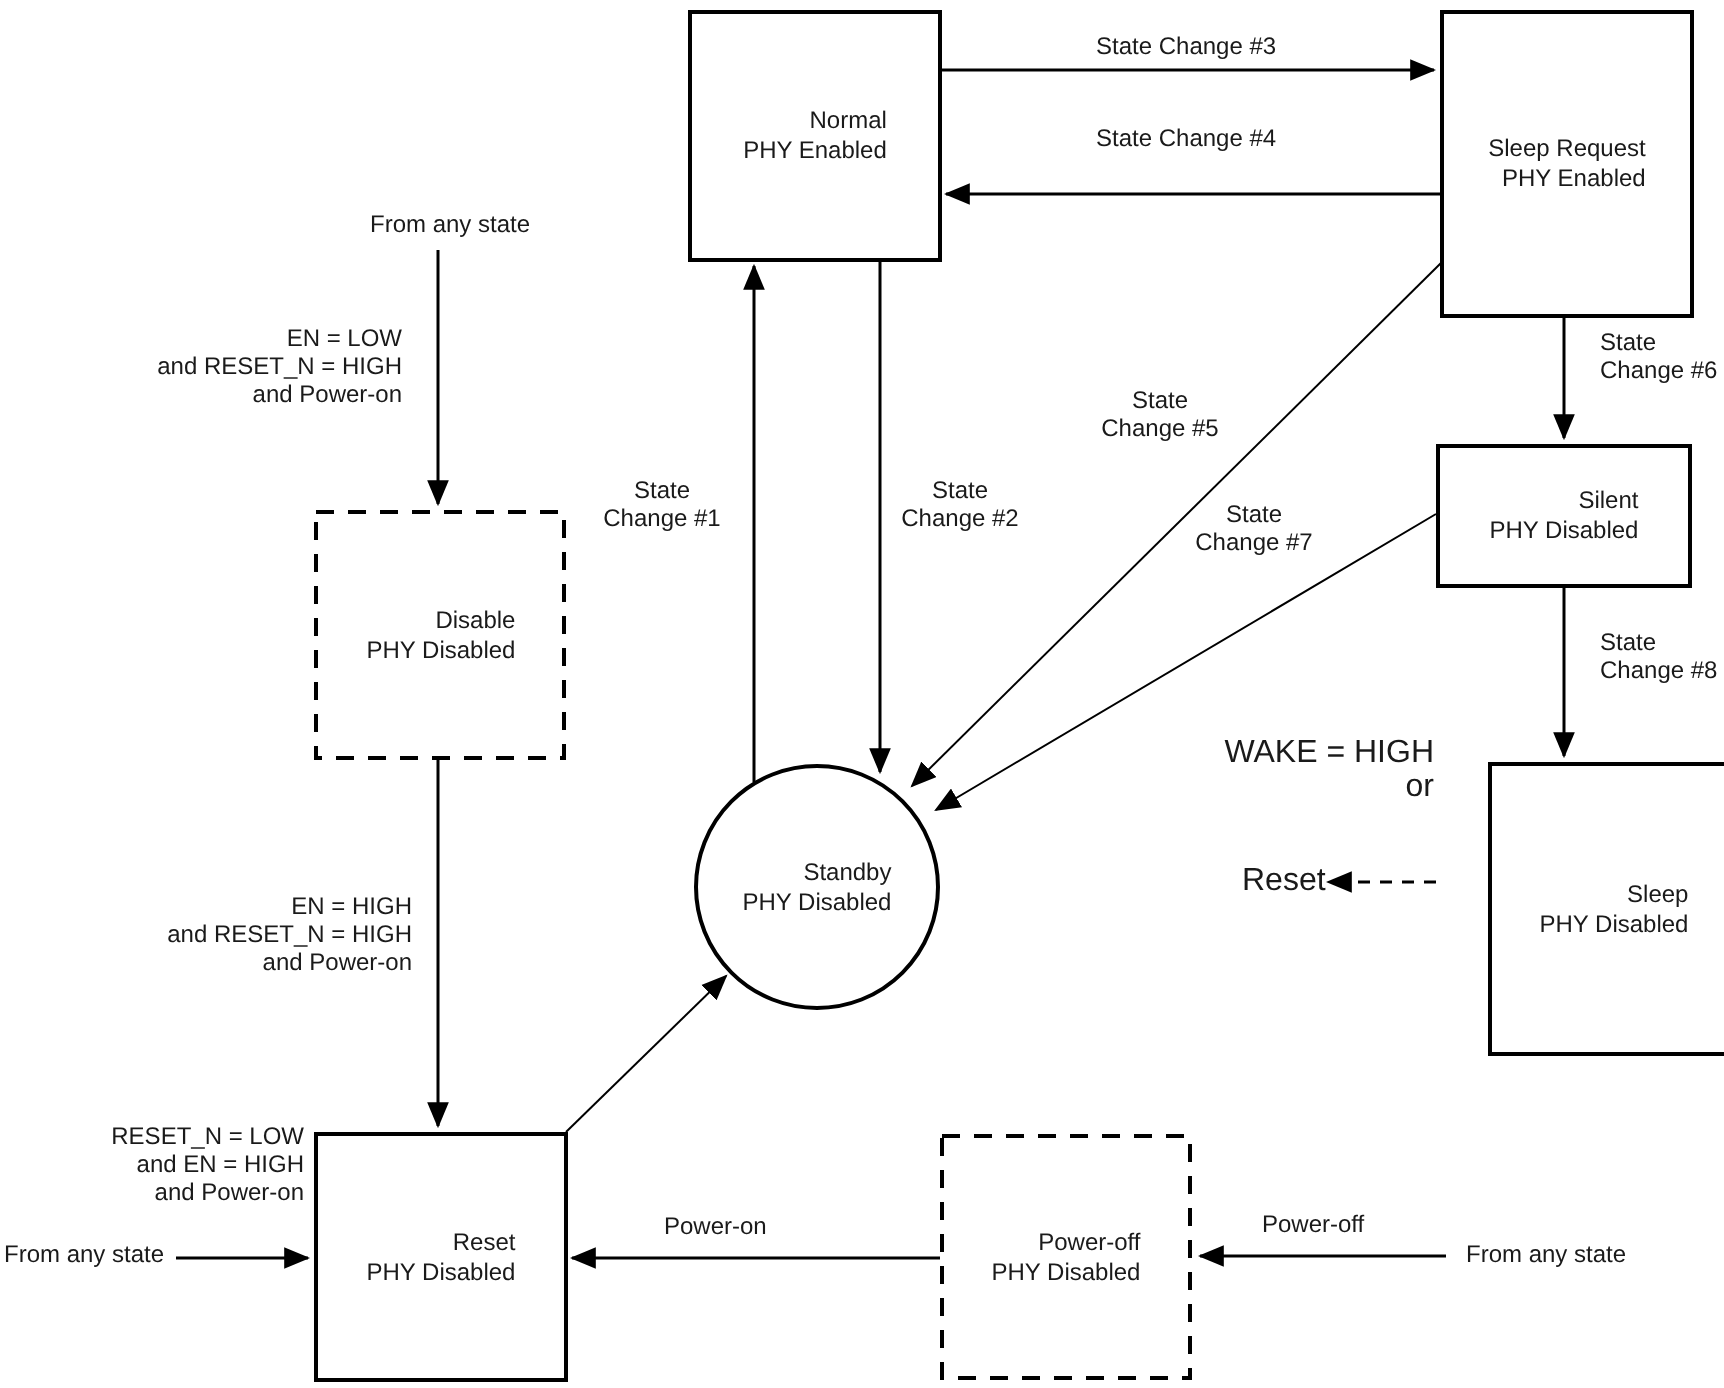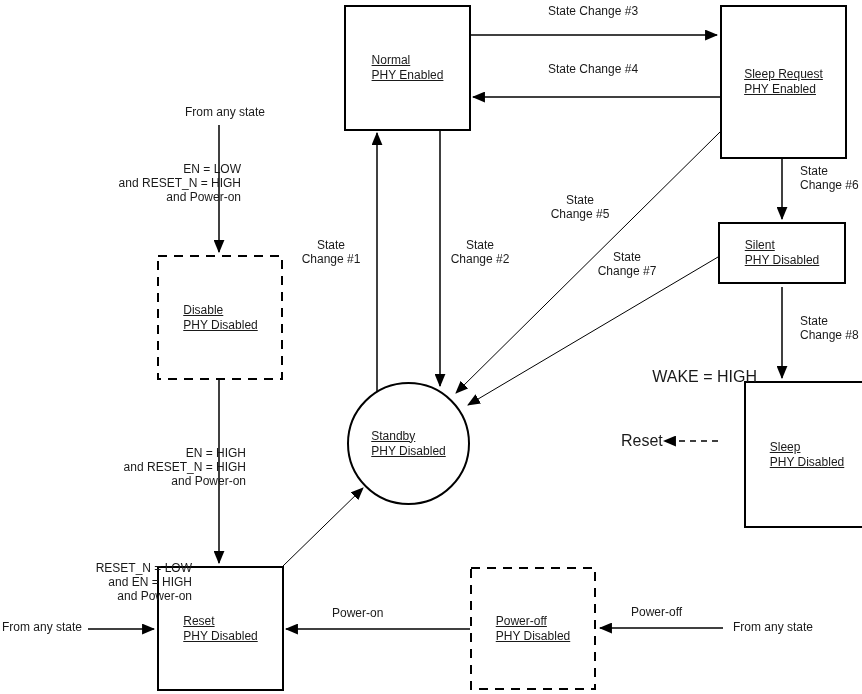--- a/index.html
+++ b/index.html
@@ -3,28 +3,28 @@
 <meta charset="utf-8">
 <style>
   html,body{margin:0;padding:0;background:#ffffff;}
   #stage{
     position:relative;width:862px;height:694px;background:#ffffff;
     font-family:"Liberation Sans",sans-serif;color:#1a1a1a;overflow:hidden;
   }
   #wires{position:absolute;left:0;top:0;width:862px;height:694px;}
   .box{
     position:absolute;box-sizing:border-box;border:2px solid #000;background:#fff;
-    display:flex;align-items:center;justify-content:center;text-align:left;text-decoration:underline;
+    display:flex;align-items:center;justify-content:center;text-align:right;
   }
   .box.dashedless{border:none;background:transparent;}
   .circle{border-radius:50%;}
   .box-label{font-size:12px;line-height:15px;}
   .lbl{position:absolute;font-size:12px;line-height:14px;white-space:nowrap;}
   .lbl.center{text-align:center;}
-  .lbl.right{text-align:right;margin-left:40px;}
+  .lbl.right{text-align:right;}
   .lbl.big{font-size:16px;line-height:17px;}
 </style>
 </head>
 <body>
 
 <div id="stage">
 
   <svg id="wires" viewBox="0 0 862 694" xmlns="http://www.w3.org/2000/svg">
     <defs>
       <marker id="arrow" viewBox="0 0 12 10" refX="11" refY="5" markerWidth="13" markerHeight="11" orient="auto" markerUnits="userSpaceOnUse">
@@ -66,21 +66,21 @@
     </div>
   </div>
 
   <div class="box dashedless" style="left:157px;top:255px;width:127px;height:126px">
     <div class="box-label">
       <div>Disable</div>
       <div>PHY Disabled</div>
     </div>
   </div>
 
-  <div class="box" style="left:718px;top:222px;width:128px;height:62px">
+  <div class="box" style="left:718px;top:222px;width:128px;height:72px">
     <div class="box-label">
       <div>Silent</div>
       <div>PHY Disabled</div>
     </div>
   </div>
 
   <div class="box circle" style="left:347px;top:382px;width:123px;height:123px">
     <div class="box-label">
       <div>Standby</div>
       <div>PHY Disabled</div>
@@ -101,21 +101,21 @@
     </div>
   </div>
 
   <div class="box dashedless" style="left:470px;top:567px;width:126px;height:123px">
     <div class="box-label">
       <div>Power-off</div>
       <div>PHY Disabled</div>
     </div>
   </div>
 
-  <div class="lbl" style="left:548px;top:4px">State Change #3</div>
+  <div class="lbl" style="left:548px;top:16px">State Change #3</div>
   <div class="lbl" style="left:548px;top:62px">State Change #4</div>
 
   <div class="lbl" style="left:185px;top:105px">From any state</div>
 
   <div class="lbl right" style="left:60px;top:162px;width:141px">
     <div>EN = LOW</div>
     <div>and RESET_N = HIGH</div>
     <div>and Power-on</div>
   </div>
 
@@ -144,20 +144,21 @@
     <div>Change #6</div>
   </div>
 
   <div class="lbl" style="left:800px;top:314px">
     <div>State</div>
     <div>Change #8</div>
   </div>
 
   <div class="lbl right big" style="left:540px;top:368px;width:177px">
     <div>WAKE = HIGH</div>
+    <div>or</div>
   </div>
 
   <div class="lbl big" style="left:621px;top:432px">Reset</div>
 
   <div class="lbl right" style="left:64px;top:446px;width:142px">
     <div>EN = HIGH</div>
     <div>and RESET_N = HIGH</div>
     <div>and Power-on</div>
   </div>
 

